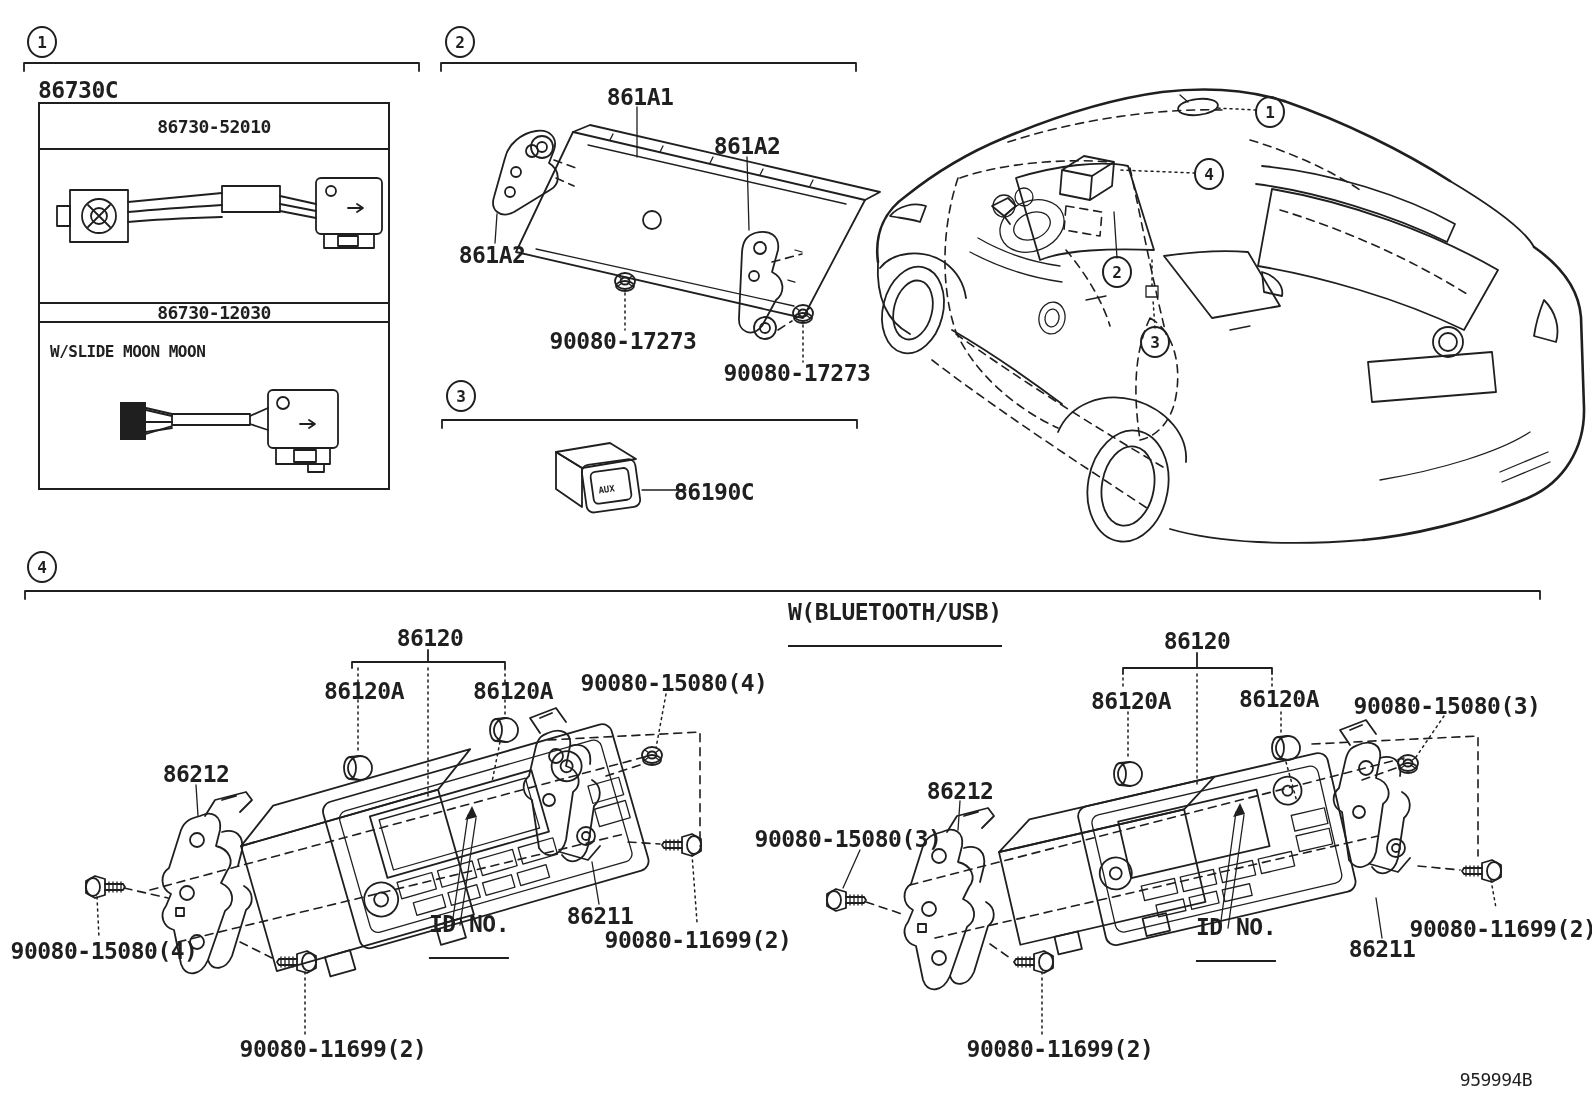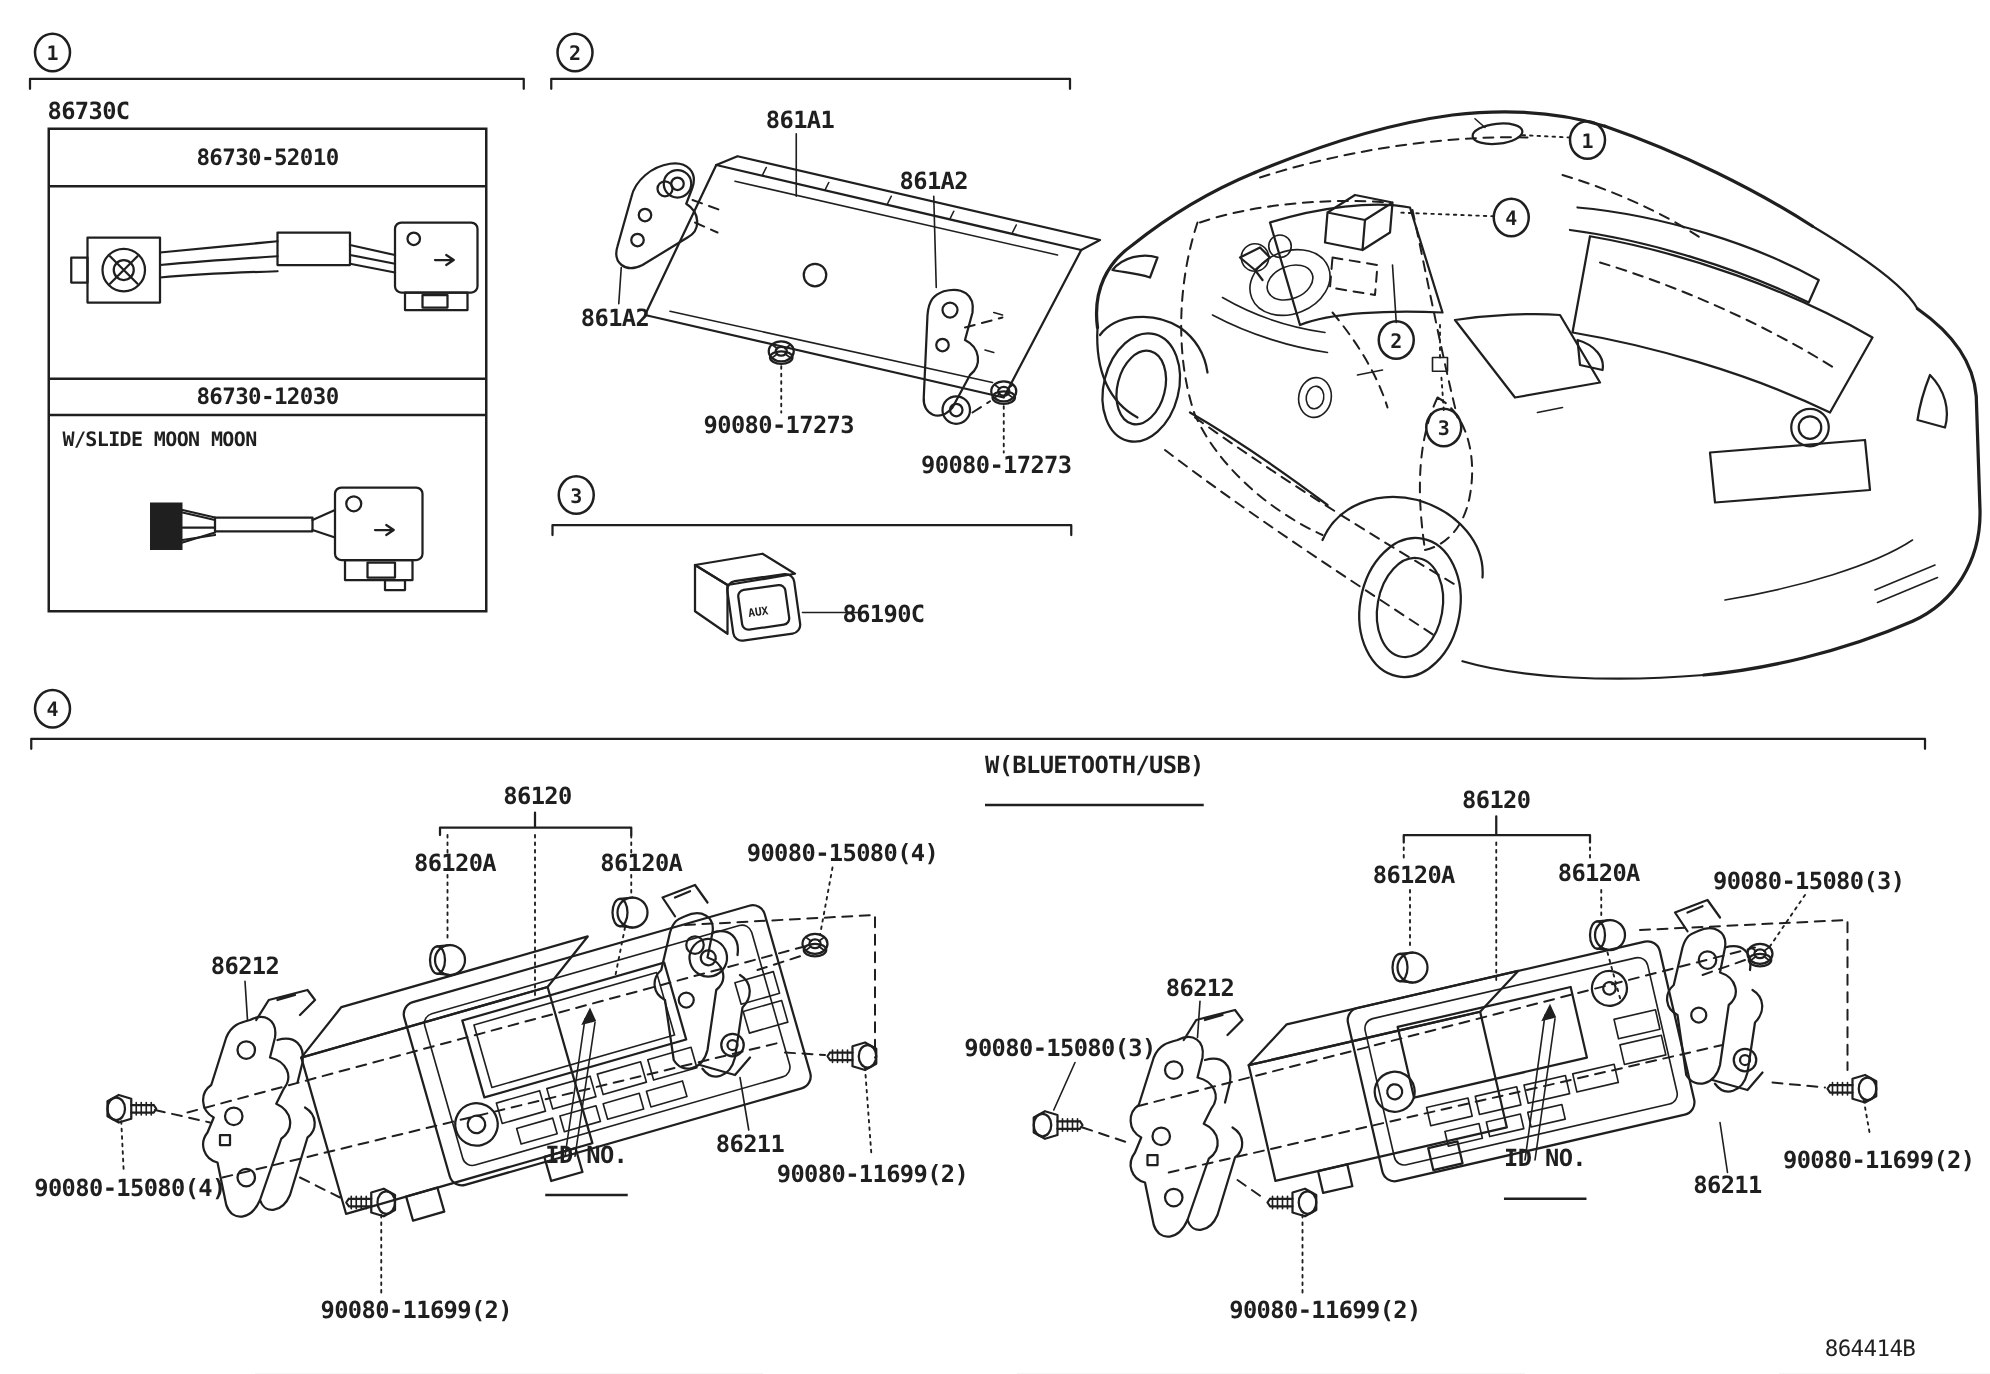--- a/index.html
+++ b/index.html
@@ -7,32 +7,32 @@
           font-family:"DejaVu Sans Mono","Liberation Mono",monospace;color:#1f1f1f;}
   svg.art{position:absolute;left:0;top:0;}
   svg.art *{stroke:#1f1f1f;fill:none;stroke-width:1.8;stroke-linecap:round;stroke-linejoin:round;}
   svg.art .thin{stroke-width:1.3;}
   svg.art .thick{stroke-width:2.6;}
   svg.art .dash{stroke-dasharray:8 6;stroke-width:1.6;}
   svg.art .dot{stroke-dasharray:2 4;stroke-width:1.5;}
   svg.art .fill{fill:#1f1f1f;stroke:none;}
   svg.art text{stroke:none;fill:#1f1f1f;font-family:"DejaVu Sans Mono",monospace;font-weight:bold;}
   .lbl{position:absolute;transform:translate(-50%,-50%);white-space:nowrap;
-       font-weight:bold;font-size:19px;letter-spacing:-0.5px;line-height:1;}
+       font-weight:bold;font-size:23px;letter-spacing:-0.5px;line-height:1;}
   .lbl.la{transform:translate(0,-50%);}
   .lbl.ul{border-bottom:2px solid #1f1f1f;padding-bottom:21px;}
   .lbl.plain{font-weight:normal;font-size:18px;}
   .badge{position:absolute;width:26px;height:28px;border:2px solid #1f1f1f;border-radius:50%;
          transform:translate(-50%,-50%);display:flex;align-items:center;justify-content:center;
          font-weight:bold;font-size:16px;}
   
   #s1table{position:absolute;left:38px;top:102px;width:352px;height:388px;border:2px solid #1f1f1f;box-sizing:border-box;}
   #s1table .hdr{position:absolute;left:0;width:100%;height:46px;border-bottom:2px solid #1f1f1f;box-sizing:border-box;
                 display:flex;align-items:center;justify-content:center;font-weight:bold;font-size:18px;letter-spacing:-0.5px;}
-  #s1table .hdr.h2{top:198px;border-top:2px solid #1f1f1f;height:31px;text-align:center;}
+  #s1table .hdr.h2{top:198px;border-top:2px solid #1f1f1f;height:21px;text-align:center;}
   #s1table .note{position:absolute;left:10px;top:238px;font-weight:bold;font-size:16px;letter-spacing:-0.5px;}
 </style>
 </head>
 <body>
 
 <div id="canvas">
 
 <svg class="art" width="1592" height="1099" viewBox="0 0 1592 1099">
   <defs>
     <g id="bolt">
@@ -355,15 +355,15 @@
 <div class="lbl" style="left:1131px;top:701px;">86120A</div>
 <div class="lbl" style="left:1279px;top:699px;">86120A</div>
 <div class="lbl" style="left:1447px;top:706px;">90080-15080(3)</div>
 <div class="lbl" style="left:960px;top:791px;">86212</div>
 <div class="lbl" style="left:848px;top:839px;">90080-15080(3)</div>
 <div class="lbl" style="left:1060px;top:1049px;">90080-11699(2)</div>
 <div class="lbl ul" style="left:1236px;top:939px;">ID NO.</div>
 <div class="lbl" style="left:1382px;top:949px;">86211</div>
 <div class="lbl" style="left:1503px;top:929px;">90080-11699(2)</div>
 
-<div class="lbl plain" style="left:1496px;top:1080px;">864414B</div>
+<div class="lbl plain" style="left:1496px;top:1080px;">959994B</div>
 
 </div>
 
 </body></html>

